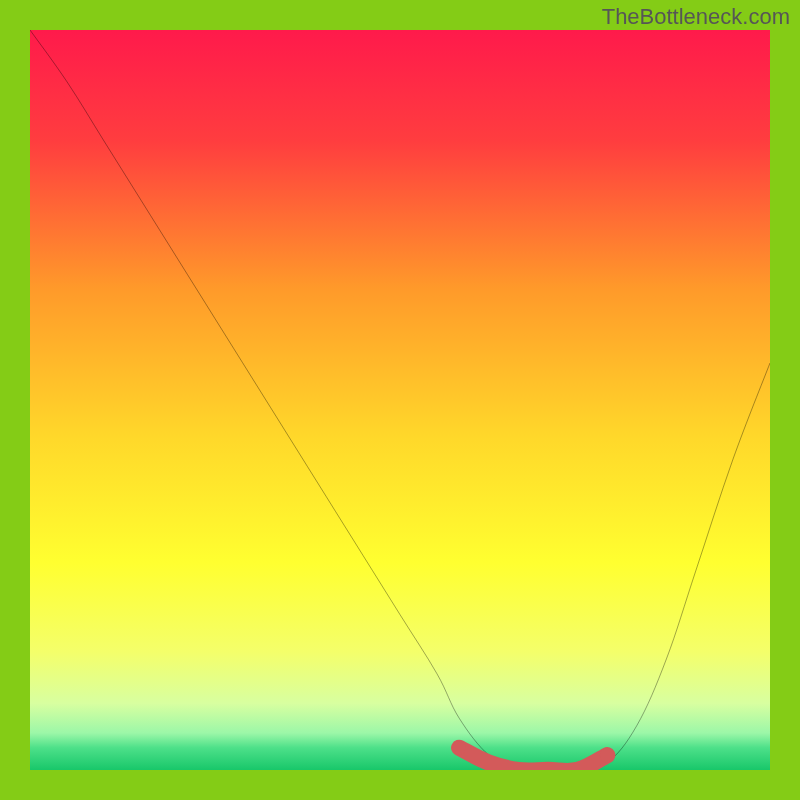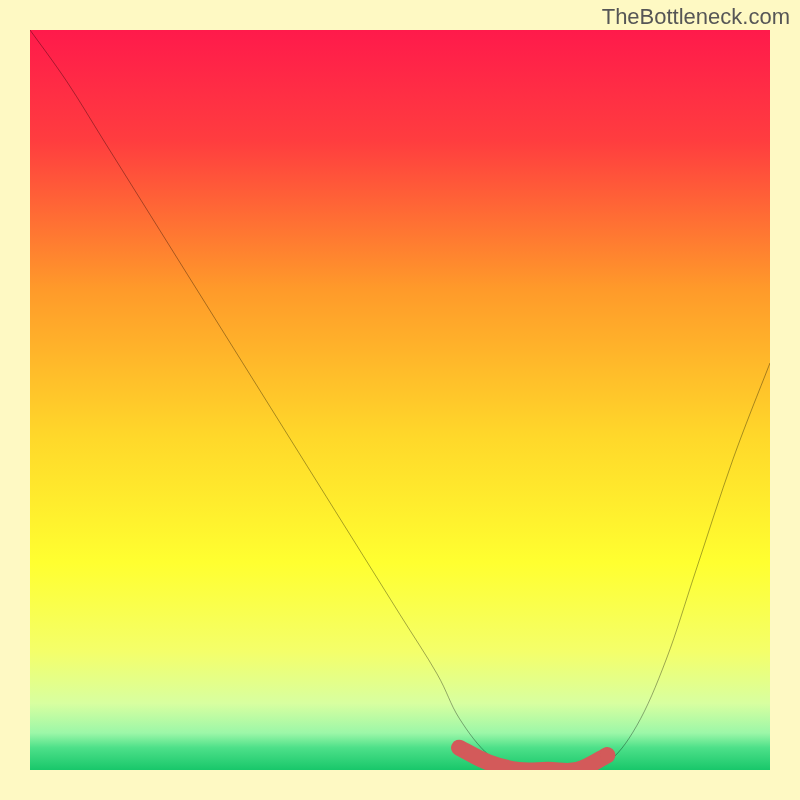--- a/index.html
+++ b/index.html
@@ -1,21 +1,21 @@
 <!DOCTYPE html>
 <html><head>
 <meta charset="utf-8">
 <style>
   * { margin: 0; padding: 0; box-sizing: border-box; }
   html, body { width: 800px; height: 800px; overflow: hidden; background: #000; }
   .frame {
     position: relative;
     width: 800px;
     height: 800px;
-    background: #fef9c3;
+    background: #84cc16;
   }
   .watermark {
     position: absolute;
     top: 4px;
     right: 10px;
     font-family: Arial, Helvetica, sans-serif;
     font-size: 22px;
     color: #565656;
     z-index: 10;
   }

